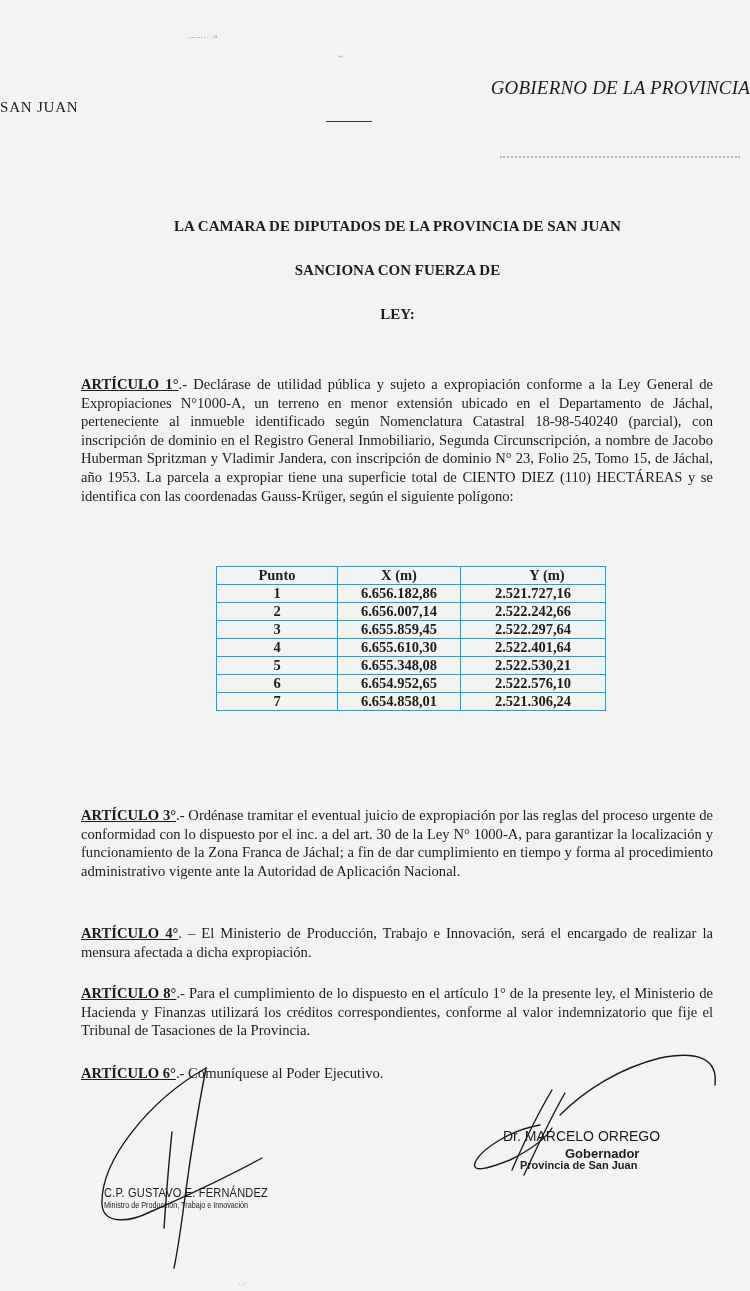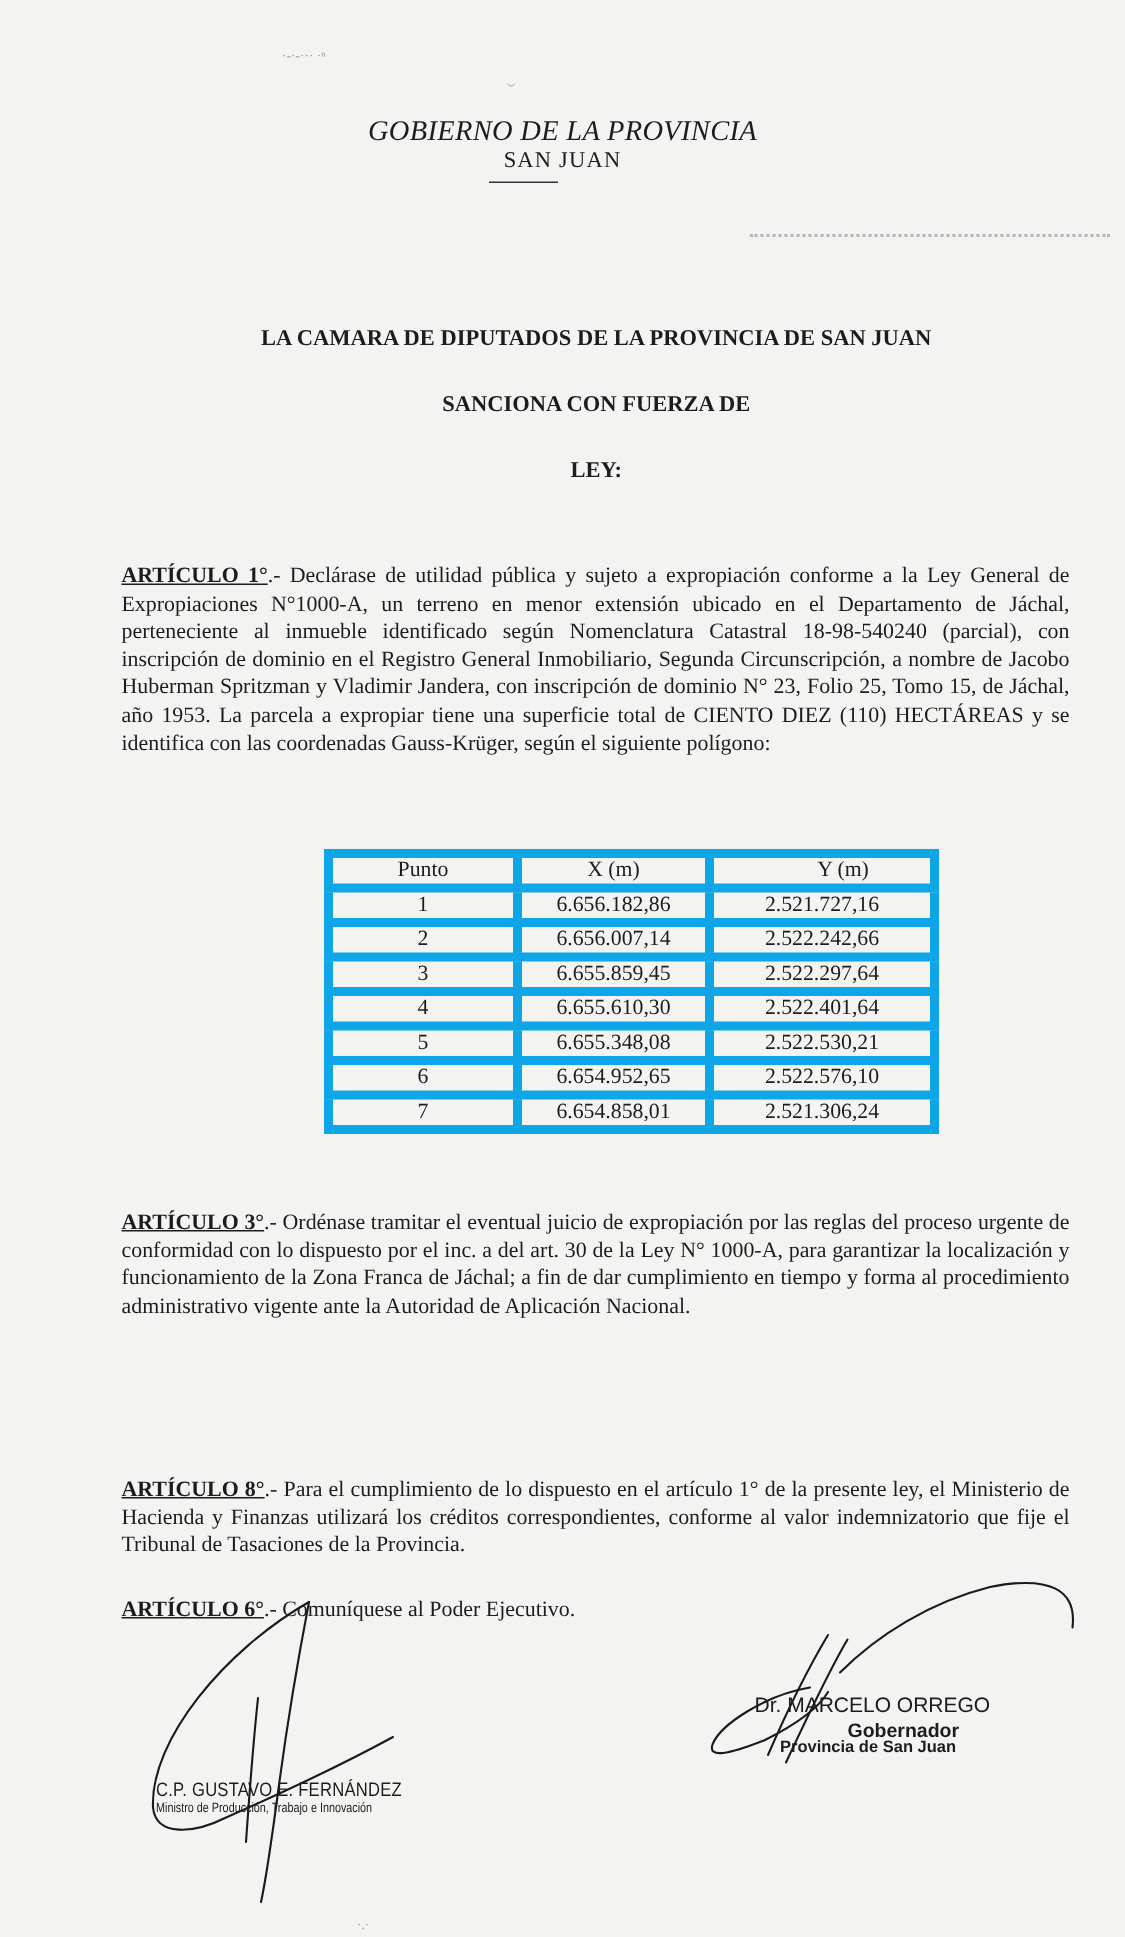--- a/index.html
+++ b/index.html
@@ -6,28 +6,28 @@
     body {
       width: 750px; height: 1291px; overflow: hidden;
       background: #f3f3f1;
       font-family: "Liberation Serif", "DejaVu Serif", serif;
       color: #1c1c1c;
       position: relative;
     }
     .page { position: absolute; left: 0; top: 0; width: 750px; height: 1291px; }
     .speck { position: absolute; color: #9a9a9a; font-size: 9px; }
     .dots { position: absolute; left: 500px; top: 156px; width: 240px; border-top: 2px dotted #b5b5b5; }
-    .hdr-title { position: absolute; left: 0; width: 750px; top: 77px; text-align: center; font-style: italic; font-size: 19px; letter-spacing: 0.2px; }
-    .hdr-sub { position: absolute; left: 0; width: 750px; top: 99px; text-align: center; font-size: 15px; letter-spacing: 0.8px; }
+    .hdr-title { position: absolute; left: 0; width: 750px; top: 77px; text-align: right; font-style: italic; font-size: 19px; letter-spacing: 0.2px; }
+    .hdr-sub { position: absolute; left: 0; width: 750px; top: 99px; font-size: 15px; letter-spacing: 0.8px; }
     .hdr-rule { position: absolute; left: 326px; top: 121px; width: 46px; height: 1px; background: #333; }
     .center-bold { position: absolute; left: 0; width: 795px; text-align: center; font-weight: bold; font-size: 15px; }
     .art { position: absolute; left: 81px; width: 632px; font-size: 14.6px; line-height: 18.6px; text-align: justify; }
     .art-label { font-weight: bold; text-decoration: underline; }
     table.coords { position: absolute; left: 216px; top: 566px; border-collapse: collapse; font-size: 14.5px; }
-    table.coords td, table.coords th { border: 6px solid #0ea5e9; padding: 0 6px; height: 17px; line-height: 17px; font-weight: normal; text-align: center; }
+    table.coords td, table.coords th { border: 1px solid #0ea5e9; padding: 0 6px; height: 17px; line-height: 17px; font-weight: bold; text-align: center; }
     table.coords .c1 { width: 108px; }
     table.coords .c2 { width: 110px; }
     table.coords .c3 { width: 104px; padding-left: 34px; }
     .sig-block { position: absolute; font-family: "Liberation Sans", "DejaVu Sans", sans-serif; }
     .sig-left-name { left: 104px; top: 1185px; font-size: 13px; letter-spacing: 0.2px; transform: scaleX(0.85); transform-origin: left; }
     .sig-left-role { left: 104px; top: 1200px; font-size: 9px; transform: scaleX(0.8); transform-origin: left; }
     .sig-right-name { left: 503px; top: 1128px; font-size: 14px; }
     .sig-right-role { left: 565px; top: 1146px; font-size: 13px; font-weight: bold; }
     .sig-right-prov { left: 520px; top: 1159px; font-size: 11px; font-weight: bold; }
     svg.scribble { position: absolute; left: 0; top: 0; pointer-events: none; }
@@ -98,20 +98,23 @@
           <td>2.521.306,24</td>
         </tr>
     </tbody>
   </table>
 
 
   <div class="art" style="top:806px;">
     <span class="art-label">ARTÍCULO 3°</span><span>.- Ordénase tramitar el eventual juicio de expropiación por las reglas del proceso urgente de conformidad con lo dispuesto por el inc. a del art. 30 de la Ley N° 1000-A, para garantizar la localización y funcionamiento de la Zona Franca de Jáchal; a fin de dar cumplimiento en tiempo y forma al procedimiento administrativo vigente ante la Autoridad de Aplicación Nacional.</span>
   </div>
 
+  <div class="art" style="top:924px;">
+    <span class="art-label">ARTÍCULO 4°</span><span>. – El Ministerio de Producción, Trabajo e Innovación, será el encargado de realizar la mensura afectada a dicha expropiación.</span>
+  </div>
 
   <div class="art" style="top:984px;">
     <span class="art-label">ARTÍCULO 8°</span><span>.- Para el cumplimiento de lo dispuesto en el artículo 1° de la presente ley, el Ministerio de Hacienda y Finanzas utilizará los créditos correspondientes, conforme al valor indemnizatorio que fije el Tribunal de Tasaciones de la Provincia.</span>
   </div>
 
   <div class="art" style="top:1064px;">
     <span class="art-label">ARTÍCULO 6°</span><span>.- Comuníquese al Poder Ejecutivo.</span>
   </div>
 
   <svg class="scribble" width="750" height="1291" viewBox="0 0 750 1291">

